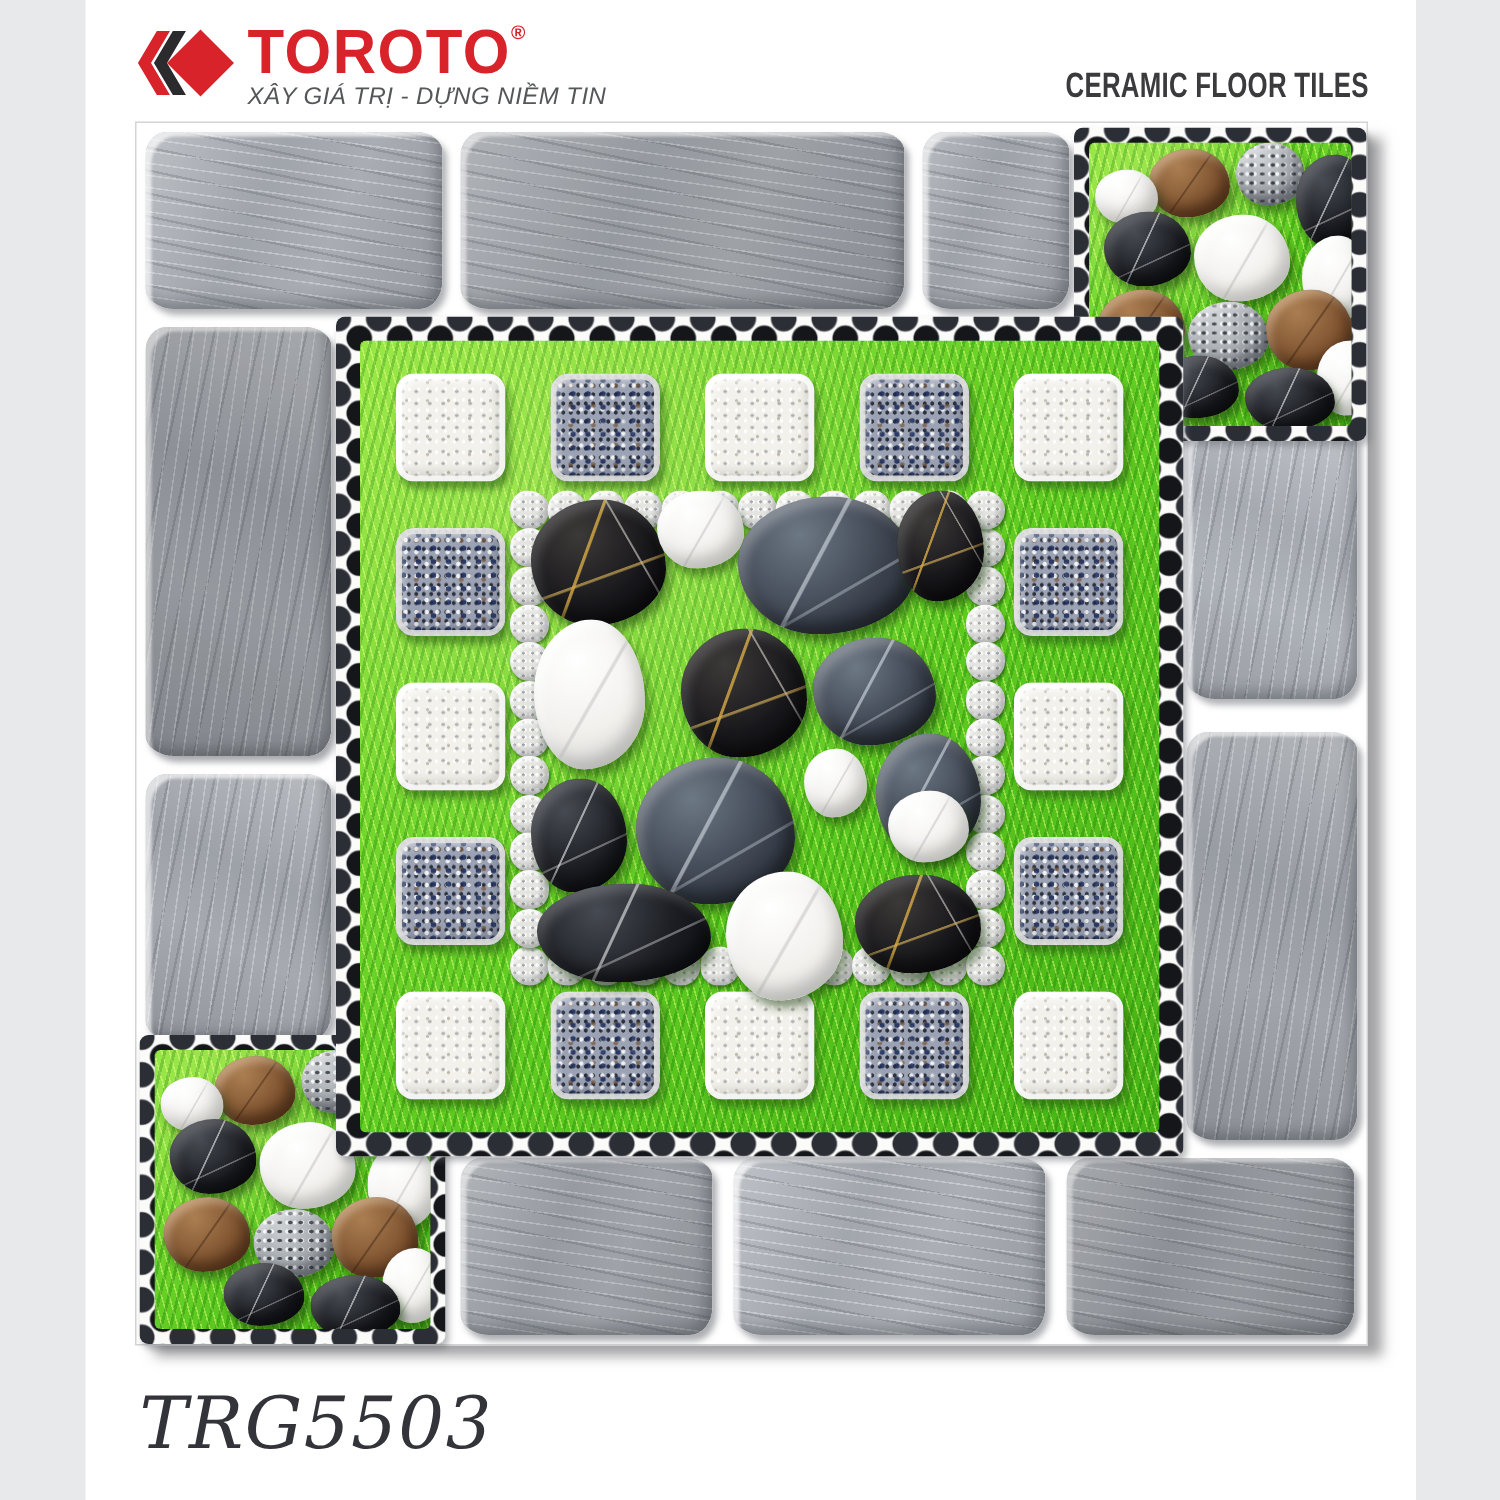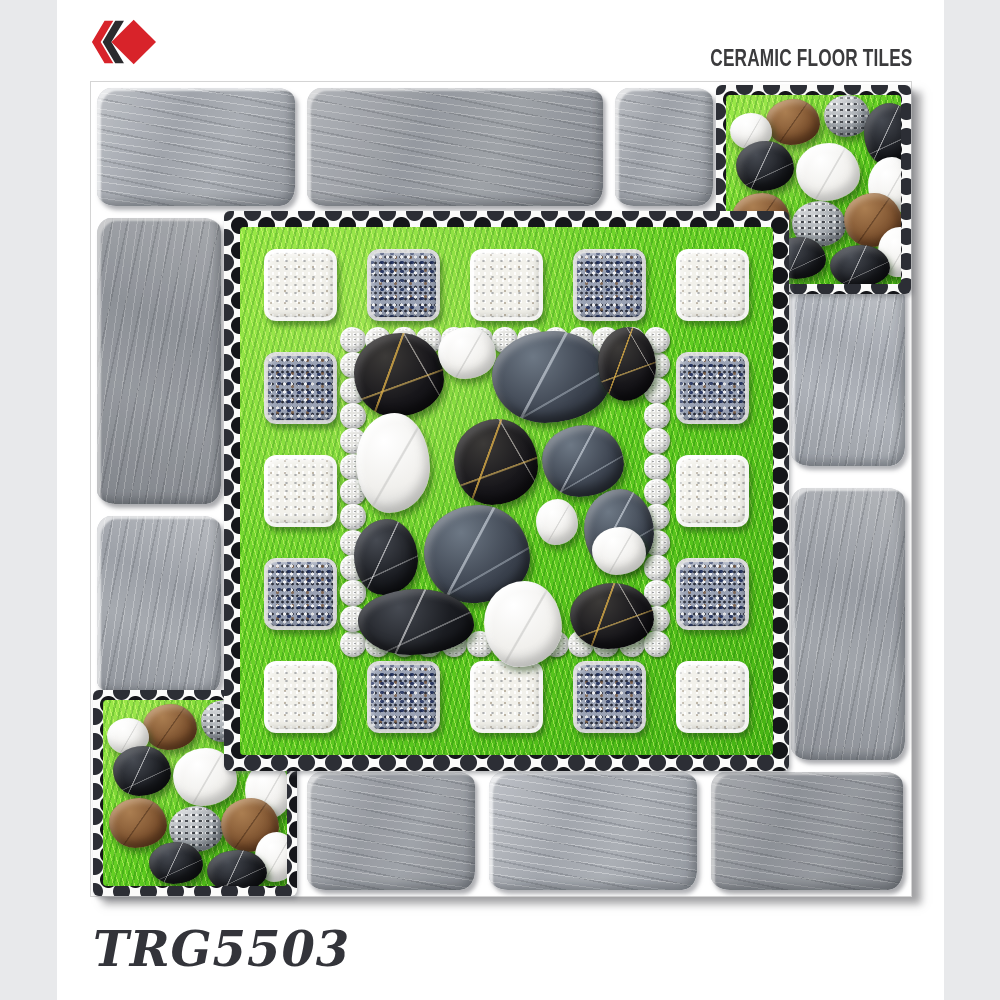--- a/index.html
+++ b/index.html
@@ -144,41 +144,45 @@
       radial-gradient(rgba(255,255,255,.85) 1px, transparent 1.4px),
       radial-gradient(circle at 36% 28%, rgba(255,255,255,.5), transparent 60%);
     background-size:7px 6px,5px 6px,100% 100%;
     box-shadow:3px 5px 6px rgba(25,60,12,.5), inset -4px -6px 8px rgba(40,44,50,.5), inset 3px 4px 6px rgba(255,255,255,.5);
   }
 
   
   .footer{position:absolute;left:57px;right:56px;top:897px;height:103px;}
   .code{
     position:absolute;left:36px;top:24px;color:#33343a;
-    font-family:"DejaVu Serif","Liberation Serif",serif;font-style:italic;font-weight:bold;
+    font-family:"DejaVu Serif","Liberation Serif",serif;font-style:italic;font-weight:normal;
     font-size:48px;letter-spacing:1px;
   }
   .desc{
     position:absolute;right:28px;top:40px;color:#3d3d40;font-size:29px;white-space:nowrap;
   }
   .desc .sep{margin:0 12px;color:#5a5a5e;font-weight:300;}
 </style>
 </head>
 <body>
 
 <div class="gutter left"></div>
 <div class="gutter right"></div>
 
 <div class="header">
   <div class="logo">
     <svg width="66" height="46" viewBox="0 0 68 46">
       <polygon points="24,1 11,23 24,45 15,45 2,23 15,1" fill="#d8232a"></polygon>
       <polygon points="35,1 22,23 35,45 26,45 13,23 26,1" fill="#2b2b2e"></polygon>
       <polygon points="45,0 68,23 45,46 22,23" fill="#d8232a"></polygon>
     </svg>
+    <div class="brand-wrap">
+      <span class="brand">TOROTO</span><span class="reg">®</span>
+      <div class="tagline">XÂY GIÁ TRỊ - DỰNG NIỀM TIN</div>
+    </div>
   </div>
   <div class="product-type">CERAMIC FLOOR TILES</div>
 </div>
 
 <div class="tile" id="tile">
     <div class="brick" style="left: 6px; top: 6px; width: 198px; height: 118px; filter: brightness(1.02);"></div>
     <div class="brick" style="left: 216px; top: 6px; width: 296px; height: 118px; filter: brightness(0.95);"></div>
     <div class="brick" style="left: 524px; top: 6px; width: 98px; height: 118px; filter: brightness(1);"></div>
     <div class="brick v" style="left: 6px; top: 136px; width: 124px; height: 286px; filter: brightness(0.9);"></div>
     <div class="brick v" style="left: 6px; top: 434px; width: 124px; height: 178px; filter: brightness(1);"></div>

